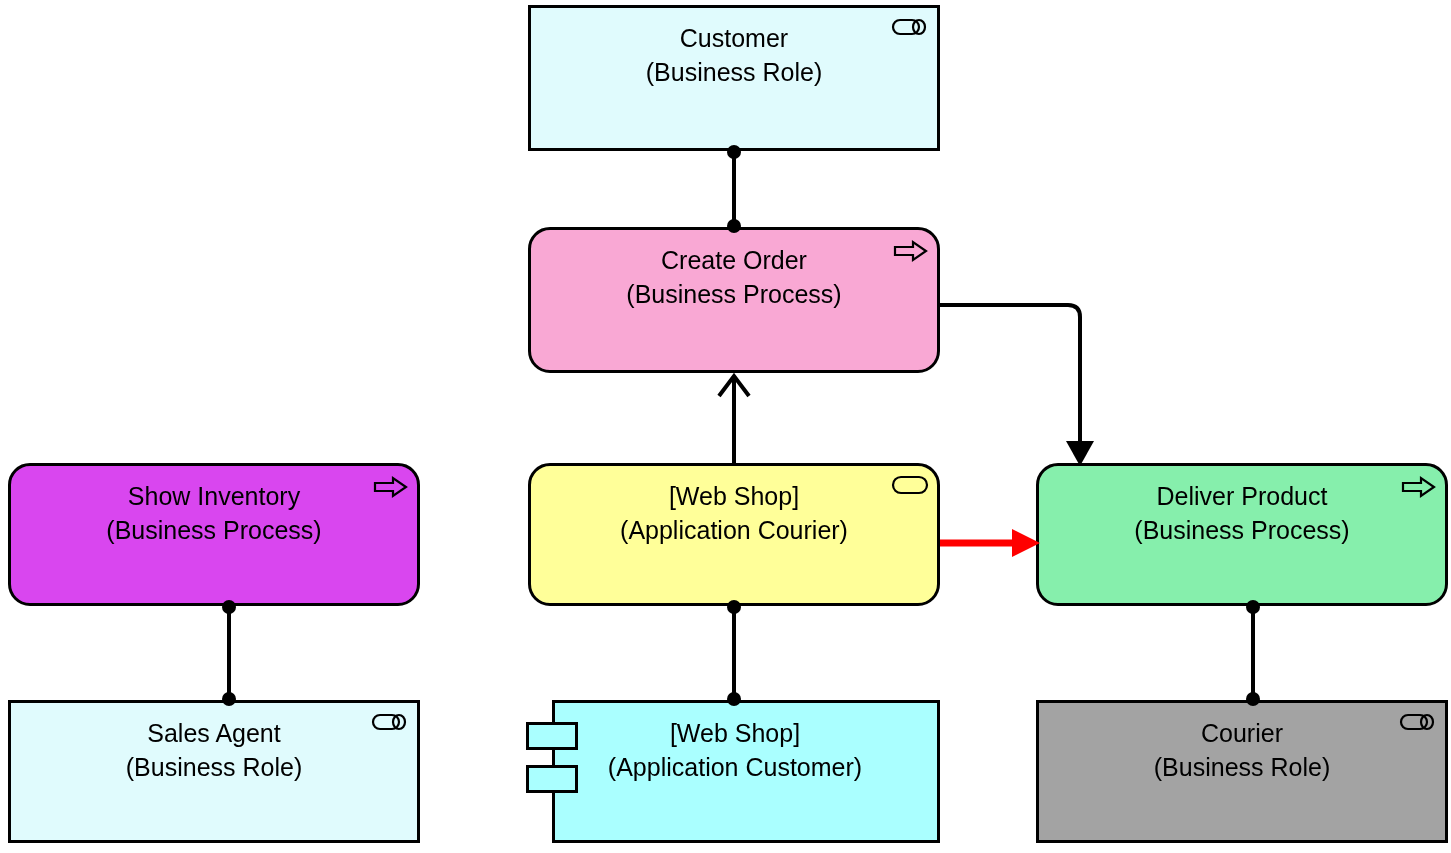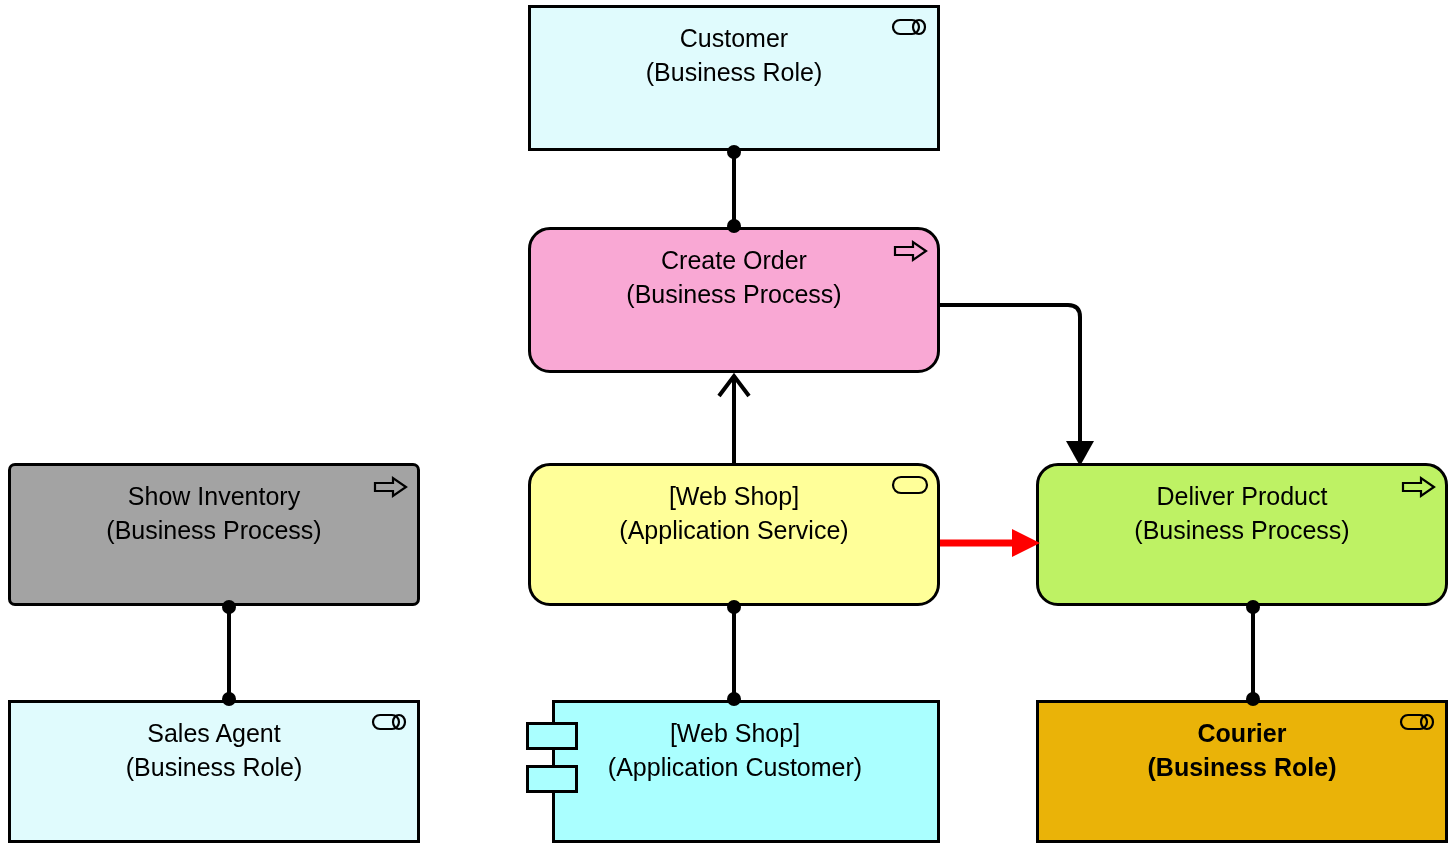--- a/index.html
+++ b/index.html
@@ -130,45 +130,45 @@
       <span class="l1">Create Order</span>
       <span class="l2">(Business Process)</span>
     </div>
     <span class="icon" style="right:8px; top:9px;">
       <svg width="36" height="24" viewBox="0 0 36 24">
         <polygon points="2,8 20,8 20,3 33,12 20,21 20,16 2,16" fill="none" stroke="#000" stroke-width="2.2" stroke-linejoin="miter"></polygon>
       </svg>
     </span>
   </div>
 
-  <div class="node rounded" style="left:8px; top:463px; width:412px; height:143px; background:#a3a3a3;border-radius:7px;">
+  <div class="node rounded" style="left:8px; top:463px; width:412px; height:143px; background:#d946ef;">
     <div class="label" style="top:13px;">
       <span class="l1">Show Inventory</span>
       <span class="l2">(Business Process)</span>
     </div>
     <span class="icon" style="right:8px; top:9px;">
       <svg width="36" height="24" viewBox="0 0 36 24">
         <polygon points="2,8 20,8 20,3 33,12 20,21 20,16 2,16" fill="none" stroke="#000" stroke-width="2.2" stroke-linejoin="miter"></polygon>
       </svg>
     </span>
   </div>
 
   <div class="node rounded" style="left:528px; top:463px; width:412px; height:143px; background:#ffff99;">
     <div class="label" style="top:13px;">
       <span class="l1">[Web Shop]</span>
-      <span class="l2">(Application Service)</span>
+      <span class="l2">(Application Courier)</span>
     </div>
     <span class="icon" style="right:8px; top:8px;">
       <svg width="38" height="22" viewBox="0 0 38 22">
         <rect x="2" y="3" width="34" height="16" rx="8" ry="8" fill="none" stroke="#000" stroke-width="2.2"></rect>
       </svg>
     </span>
   </div>
 
-  <div class="node rounded" style="left:1036px; top:463px; width:412px; height:143px; background:#bef264;">
+  <div class="node rounded" style="left:1036px; top:463px; width:412px; height:143px; background:#86efac;">
     <div class="label" style="top:13px;">
       <span class="l1">Deliver Product</span>
       <span class="l2">(Business Process)</span>
     </div>
     <span class="icon" style="right:8px; top:9px;">
       <svg width="36" height="24" viewBox="0 0 36 24">
         <polygon points="2,8 20,8 20,3 33,12 20,21 20,16 2,16" fill="none" stroke="#000" stroke-width="2.2" stroke-linejoin="miter"></polygon>
       </svg>
     </span>
   </div>
@@ -188,21 +188,21 @@
 
   <div class="node" style="left:552px; top:700px; width:388px; height:143px; background:#aaffff;">
     <div class="label" style="top:13px; left:-24px; right:-2px;">
       <span class="l1">[Web Shop]</span>
       <span class="l2">(Application Customer)</span>
     </div>
   </div>
   <div class="comp-tab" style="left:526px; top:722px; width:52px; height:28px; background:#aaffff;"></div>
   <div class="comp-tab" style="left:526px; top:765px; width:52px; height:28px; background:#aaffff;"></div>
 
-  <div class="node" style="left:1036px; top:700px; width:412px; height:143px; background:#eab308;font-weight:bold;">
+  <div class="node" style="left:1036px; top:700px; width:412px; height:143px; background:#a3a3a3;">
     <div class="label" style="top:13px;">
       <span class="l1">Courier</span>
       <span class="l2">(Business Role)</span>
     </div>
     <span class="icon" style="right:8px; top:8px;">
       <svg width="38" height="22" viewBox="0 0 38 22">
         <rect x="2" y="4" width="26" height="14" rx="7" ry="7" fill="none" stroke="#000" stroke-width="2.2"></rect>
         <ellipse cx="28" cy="11" rx="6" ry="7" fill="none" stroke="#000" stroke-width="2.2"></ellipse>
       </svg>
     </span>

